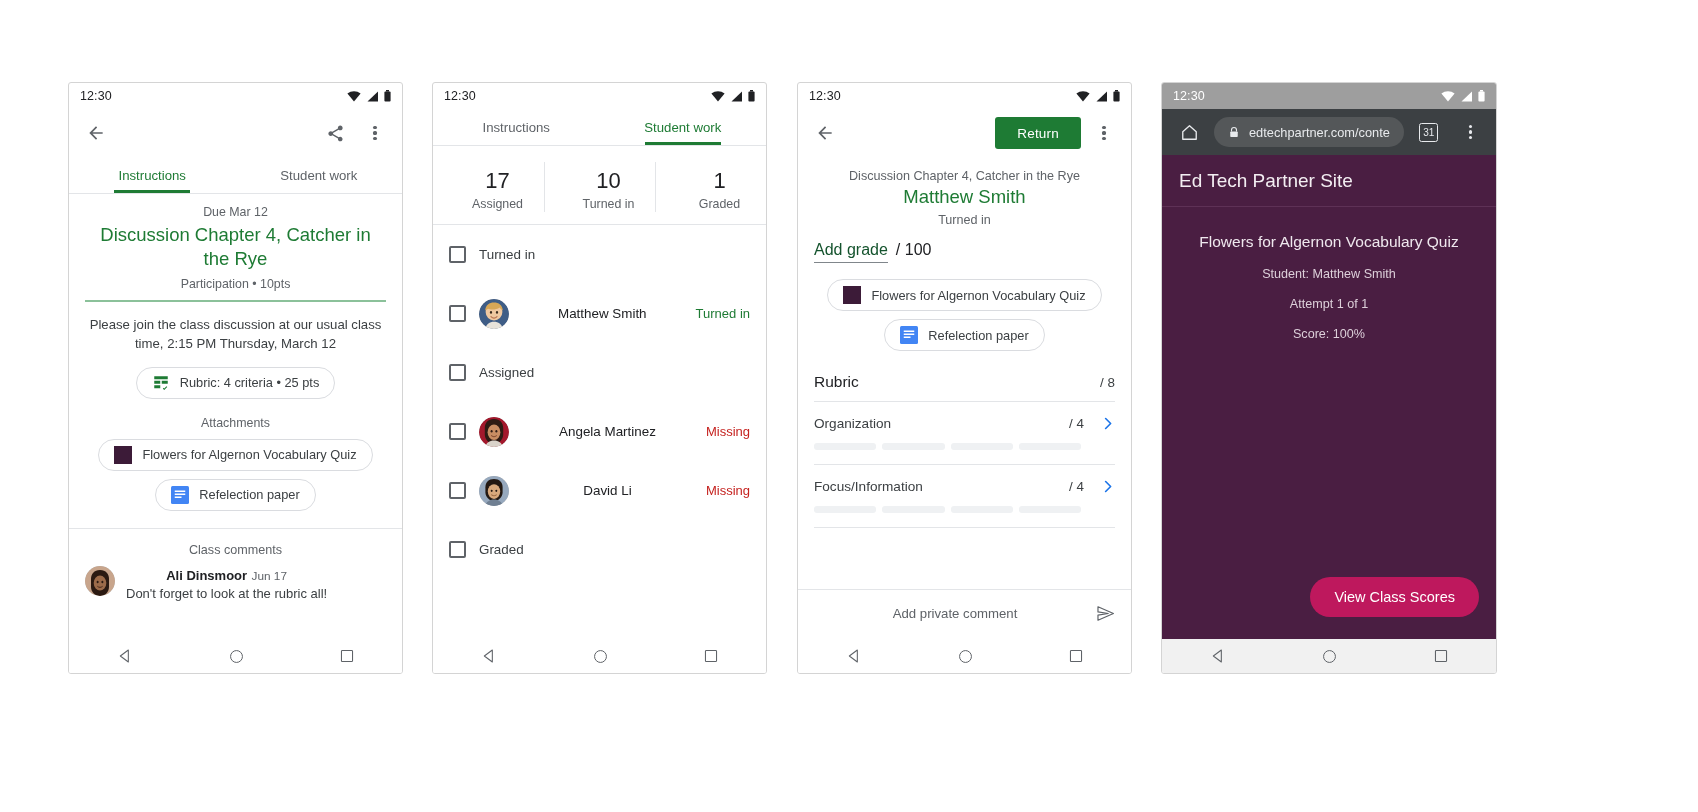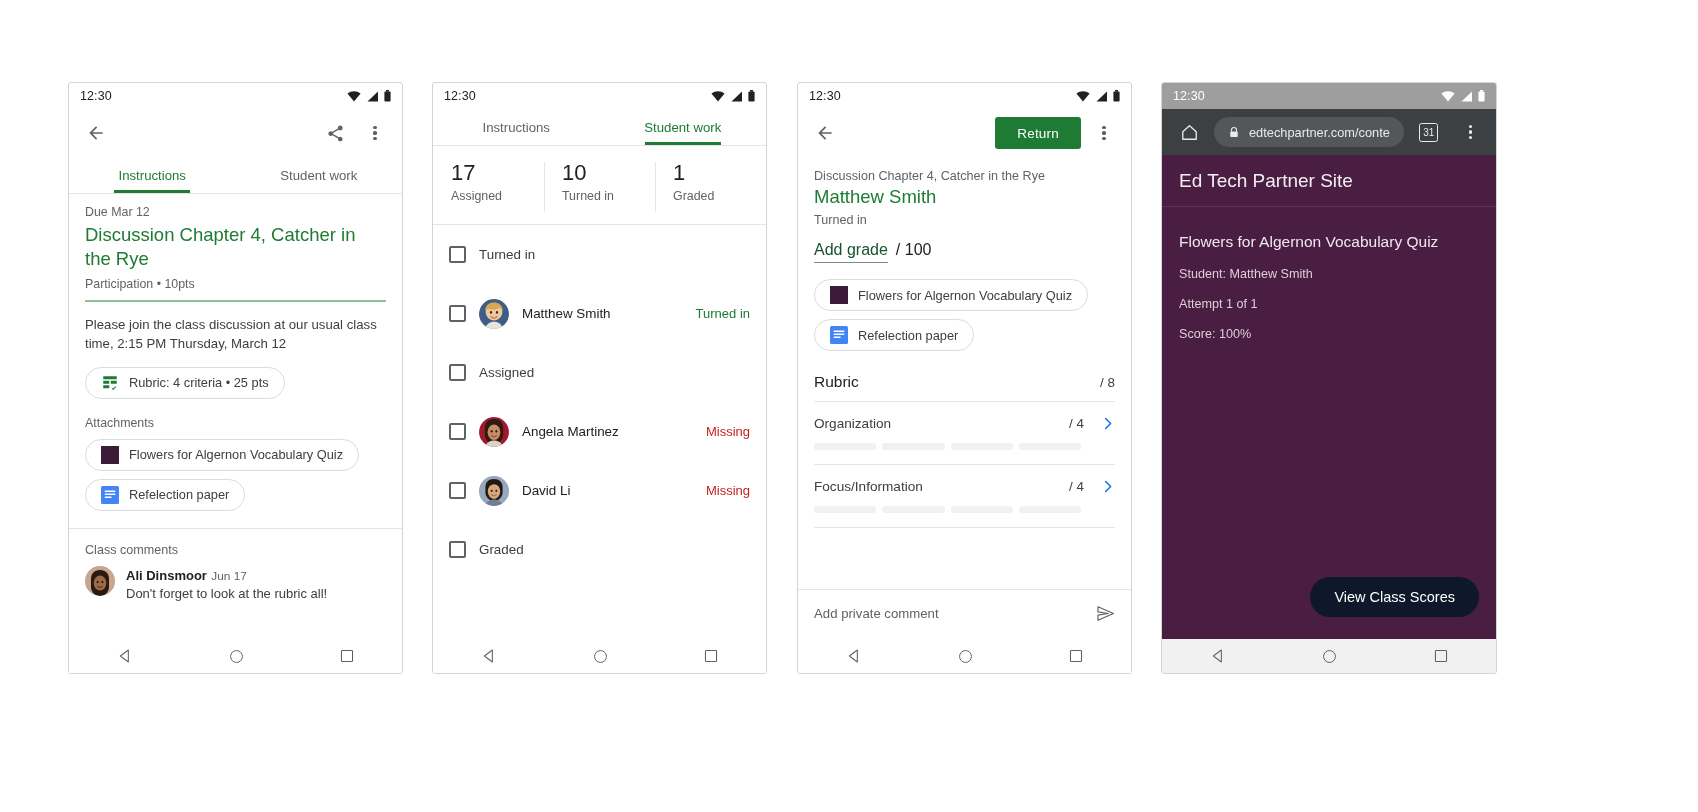--- a/index.html
+++ b/index.html
@@ -1,17 +1,17 @@
 <!DOCTYPE html>
 <html><head>
 <meta charset="utf-8">
 <style>
   html,body{margin:0;padding:0;background:#ffffff;}
   body{width:1698px;height:812px;font-family:"Liberation Sans",sans-serif;-webkit-font-smoothing:antialiased;}
-  .stage{position:relative;width:1668px;height:812px;}
+  .stage{position:relative;width:1668px;height:812px;text-align:center;}
 
   .phone{position:absolute;background:#fff;border:1px solid #d4d4d4;border-radius:3px;overflow:hidden;box-sizing:border-box;}
   #panel1{left:68px;top:82px;width:335px;height:592px;}
   #panel2{left:432px;top:82px;width:335px;height:592px;}
   #panel3{left:797px;top:82px;width:335px;height:592px;}
   #panel4{left:1161px;top:82px;width:336px;height:592px;}
 
   
   .statusbar{height:26px;display:flex;align-items:center;justify-content:space-between;padding:0 11px;box-sizing:border-box;}
   .statusbar .clock{font-size:12.5px;color:#202124;letter-spacing:.1px;}
@@ -54,21 +54,21 @@
   .commentrow{display:flex;gap:11px;padding:9px 16px 0 16px;}
   .avatar{width:30px;height:30px;border-radius:50%;flex:0 0 auto;overflow:hidden;position:relative;background:#bdbdbd;}
   .cname{font-size:13px;color:#202124;font-weight:700;}
   .cdate{font-size:11.8px;color:#5f6368;font-weight:400;}
   .ctext{font-size:13px;color:#3c4043;margin-top:2px;}
 
   
   .stats{display:flex;height:78px;align-items:flex-start;padding-top:14px;box-sizing:border-box;}
   .stat{flex:1;padding-left:18px;box-sizing:border-box;position:relative;}
   .stat+.stat:before{content:"";position:absolute;left:0;top:2px;width:1px;height:50px;background:#e3e5e8;}
-  .stat .num{font-size:22px;color:#202124;font-weight:400;line-height:26px;}
+  .stat .num{font-size:22px;color:#202124;font-weight:400;line-height:26px;margin-top:8px;}
   .stat .lab{font-size:12.4px;color:#5f6368;margin-top:3px;}
   .listdiv{height:1px;background:#e3e5e8;}
   .srow{display:flex;align-items:center;height:59px;padding:0 16px;box-sizing:border-box;gap:13px;}
   .cb{width:17px;height:17px;border:2px solid #5f6368;border-radius:2px;flex:0 0 auto;box-sizing:border-box;}
   .sgroup{font-size:13.4px;color:#3c4043;}
   .sname{font-size:13.4px;color:#202124;flex:1 1 auto;}
   .sstat{font-size:13px;}
   .sstat.turned{color:#1e7b34;}
   .sstat.missing{color:#c5221f;}
 
@@ -97,21 +97,21 @@
   .chrome{background:#3c4043;height:46px;display:flex;align-items:center;padding:0 10px;box-sizing:border-box;gap:8px;}
   .omnibox{flex:1;background:#545759;border-radius:17px;height:30px;display:flex;align-items:center;gap:9px;padding:0 14px;box-sizing:border-box;}
   .urltext{font-size:12.8px;color:#e8eaed;white-space:nowrap;overflow:hidden;}
   .tabcount{width:19px;height:19px;border:1.8px solid #e8eaed;border-radius:2.5px;display:flex;align-items:center;justify-content:center;font-size:10px;color:#e8eaed;box-sizing:border-box;}
   .dots-w i{background:#e8eaed;}
   .web{background:#4a1e42;flex:1;position:relative;overflow:hidden;}
   .webhead{height:52px;display:flex;align-items:center;padding:0 17px;box-sizing:border-box;border-bottom:1px solid #5e3156;}
   .webtitle{font-size:19px;color:#f3eef2;}
   .webh2{font-size:15.5px;color:#efe8ee;padding:0 17px;margin-top:26px;}
   .webp{font-size:12.6px;color:#ddd0da;padding:0 17px;margin-top:16px;}
-  .viewbtn{position:absolute;right:17px;bottom:22px;background:#0f172a;color:#fff;border-radius:20px;height:40px;display:flex;align-items:center;padding:0 24px;font-size:14.5px;}
+  .viewbtn{position:absolute;right:17px;bottom:22px;background:#be185d;color:#fff;border-radius:20px;height:40px;display:flex;align-items:center;padding:0 24px;font-size:14.5px;}
 
   
   .navbar{position:absolute;left:0;right:0;bottom:0;height:34px;background:#fff;display:flex;align-items:center;justify-content:space-around;}
   .navbar.dark{background:#f1f1f1;}
   .navbar svg{display:block;}
 </style>
 </head>
 <body>
 
 <div class="stage">

